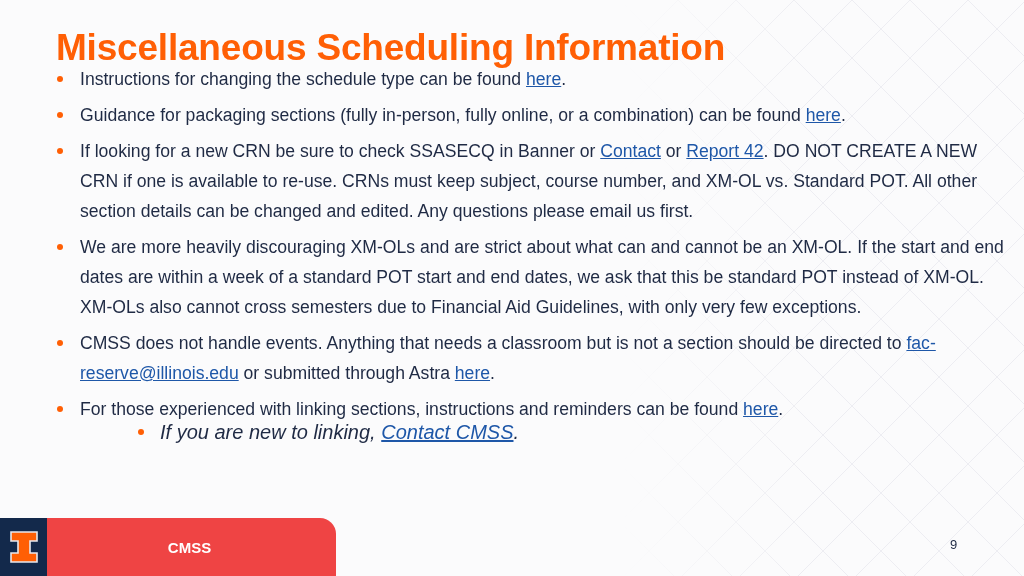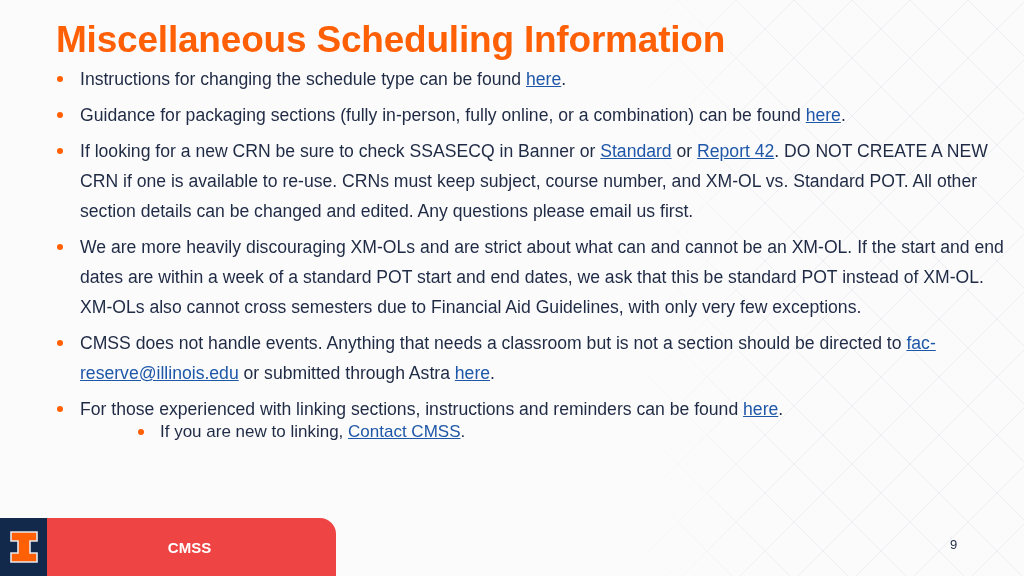--- a/index.html
+++ b/index.html
@@ -18,21 +18,21 @@
       linear-gradient(-45deg, transparent 49.3%, #ececf1 49.6%, #ececf1 50.4%, transparent 50.7%),
       linear-gradient(90deg, transparent 49.5%, #efeff3 49.7%, #efeff3 50.3%, transparent 50.5%),
       linear-gradient(0deg, transparent 49.5%, #efeff3 49.7%, #efeff3 50.3%, transparent 50.5%);
     background-size: 58px 58px;
     opacity: 0.9;
     -webkit-mask-image: linear-gradient(90deg, transparent 0%, #000 45%);
     mask-image: linear-gradient(90deg, transparent 0%, #000 45%);
   }
   .title {
     position: absolute;
-    left: 56px; top: 19px;
+    left: 56px; top: 27px;
     font-size: 37px;
     font-weight: bold;
     color: #ff5f05;
     letter-spacing: -0.2px;
   }
   .content {
     position: absolute;
     left: 56px; top: 64px;
     width: 950px;
   }
@@ -48,22 +48,23 @@
     position: absolute;
     left: 1px; top: 12px;
     width: 6px; height: 6px;
     border-radius: 50%;
     background: #ff5f05;
   }
   .sub-list { margin-top: -4px; }
   .sub-bullet {
     position: relative;
     padding-left: 80px;
-    font-size: 17px;
+    font-size: 20px;
     line-height: 24px;
+    font-style: italic;
   }
   .sub-bullet::before {
     content: "";
     position: absolute;
     left: 58px; top: 9px;
     width: 6px; height: 6px;
     border-radius: 50%;
     background: #ff5f05;
   }
   a.link { color: #1e57a8; text-decoration: underline; }
@@ -101,21 +102,21 @@
 <h1 class="title">Miscellaneous Scheduling Information</h1>
 
 <div class="content">
   <div class="bullet">
     <span>Instructions for changing the schedule type can be found </span><a class="link">here</a><span>.</span>
   </div>
   <div class="bullet">
     <span>Guidance for packaging sections (fully in-person, fully online, or a combination) can be found </span><a class="link">here</a><span>.</span>
   </div>
   <div class="bullet">
-    <span>If looking for a new CRN be sure to check SSASECQ in Banner or </span><a class="link">Standard</a><span> or </span><a class="link">Report 42</a><span>. DO NOT CREATE A NEW CRN if one is available to re-use. CRNs must keep subject, course number, and XM-OL vs. Standard POT. All other section details can be changed and edited. Any questions please email us first.</span>
+    <span>If looking for a new CRN be sure to check SSASECQ in Banner or </span><a class="link">Contact</a><span> or </span><a class="link">Report 42</a><span>. DO NOT CREATE A NEW CRN if one is available to re-use. CRNs must keep subject, course number, and XM-OL vs. Standard POT. All other section details can be changed and edited. Any questions please email us first.</span>
   </div>
   <div class="bullet">
     <span>We are more heavily discouraging XM-OLs and are strict about what can and cannot be an XM-OL. If the start and end dates are within a week of a standard POT start and end dates, we ask that this be standard POT instead of XM-OL. XM-OLs also cannot cross semesters due to Financial Aid Guidelines, with only very few exceptions.</span>
   </div>
   <div class="bullet">
     <span>CMSS does not handle events. Anything that needs a classroom but is not a section should be directed to </span><a class="link">fac-reserve@illinois.edu</a><span> or submitted through Astra </span><a class="link">here</a><span>.</span>
   </div>
   <div class="bullet">
     <span>For those experienced with linking sections, instructions and reminders can be found </span><a class="link">here</a><span>.</span>
     <div class="sub-list">

